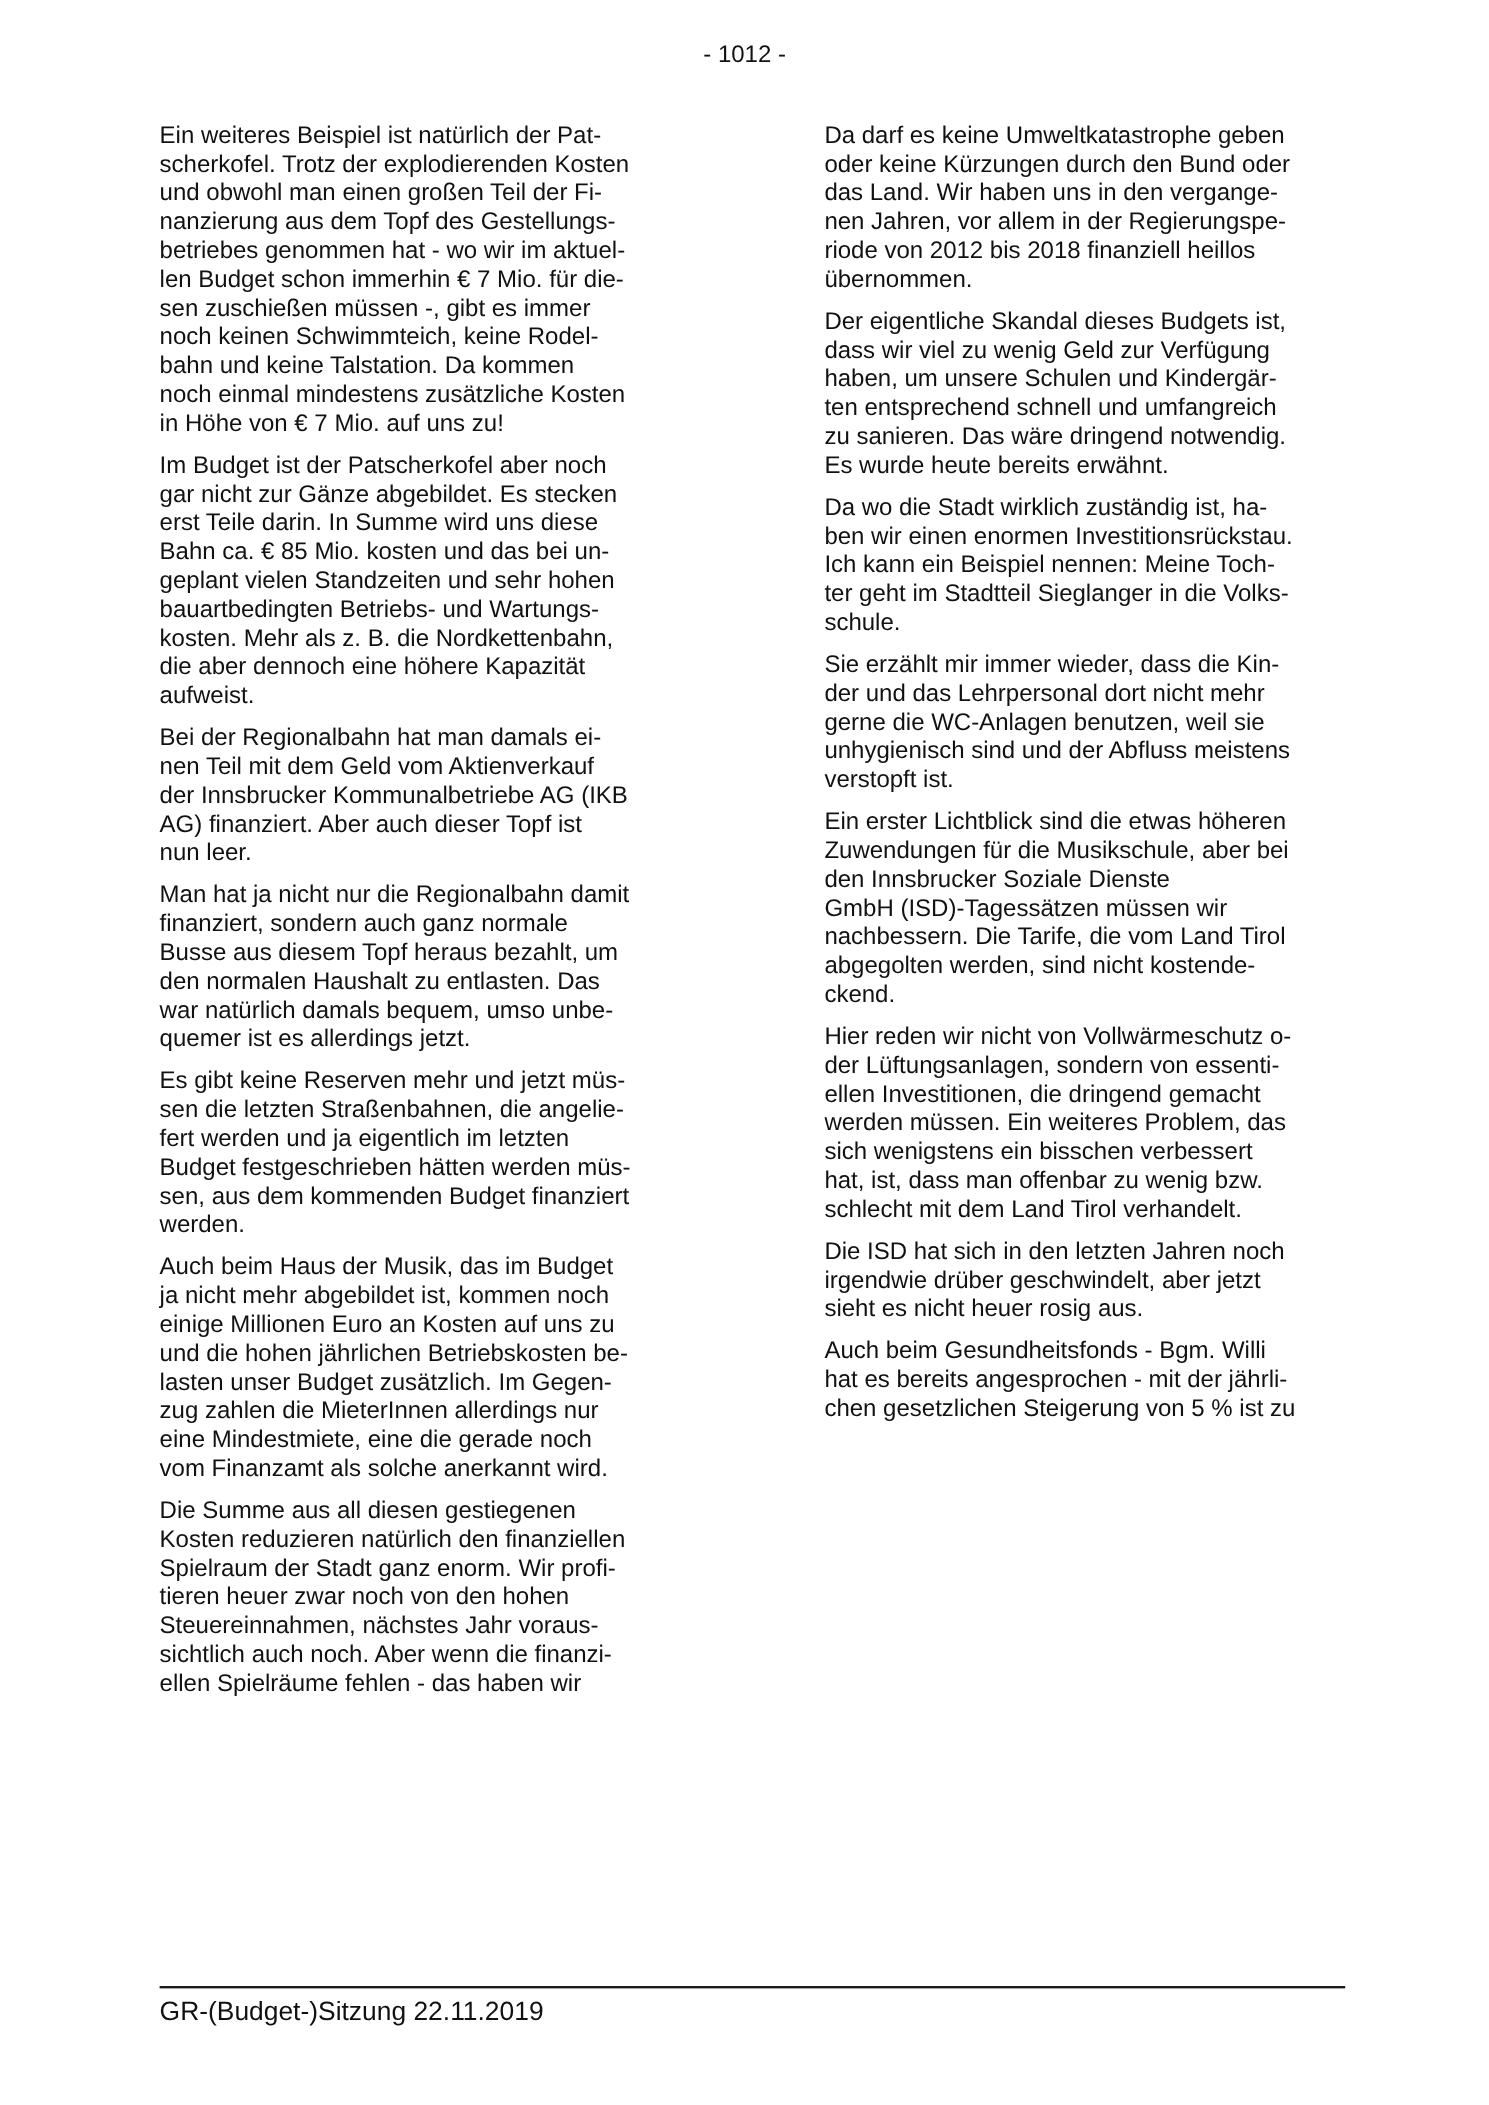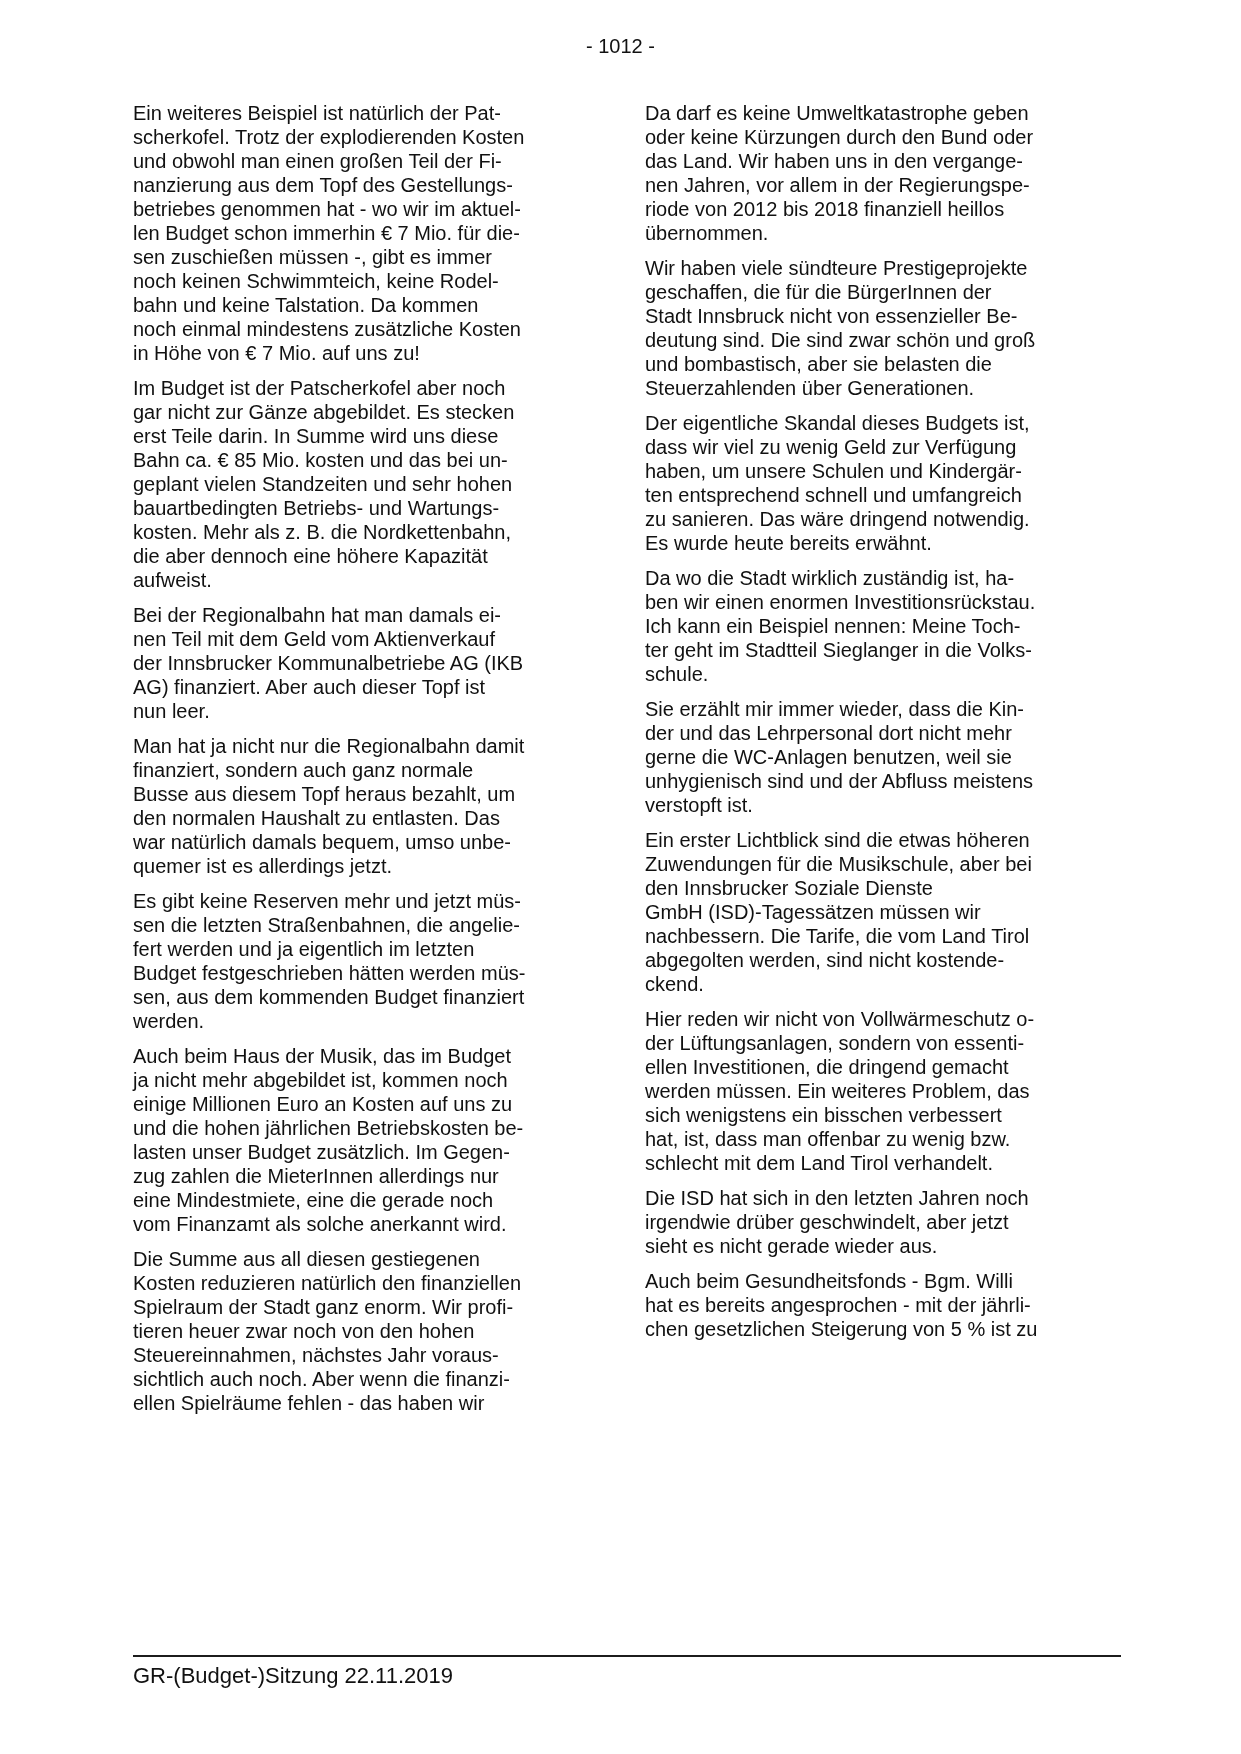--- a/index.html
+++ b/index.html
@@ -19,21 +19,21 @@
   .page-number {
     padding-top: 34px;
     text-align: center;
     font-size: 20px;
     line-height: 24px;
     color: #111111;
   }
   .content {
     margin: 43px 130px 0 133px;
     display: flex;
-    gap: 42px;
+    gap: 84px;
   }
   .column {
     flex: 0 0 auto;
   }
   .column.left  { width: 470px; }
   .column.right { width: 450px; }
   .para {
     margin: 0 0 11px 0;
     font-size: 20px;
     line-height: 24px;
@@ -123,26 +123,20 @@
 ellen Spielräume fehlen - das haben wir</p>
     </div>
 
     <div class="column right">
       <p class="para">Da darf es keine Umweltkatastrophe geben
 oder keine Kürzungen durch den Bund oder
 das Land. Wir haben uns in den vergange-
 nen Jahren, vor allem in der Regierungspe-
 riode von 2012 bis 2018 finanziell heillos
 übernommen.</p>
-      <p class="para">Wir haben viele sündteure Prestigeprojekte
-geschaffen, die für die BürgerInnen der
-Stadt Innsbruck nicht von essenzieller Be-
-deutung sind. Die sind zwar schön und groß
-und bombastisch, aber sie belasten die
-Steuerzahlenden über Generationen.</p>
       <p class="para">Der eigentliche Skandal dieses Budgets ist,
 dass wir viel zu wenig Geld zur Verfügung
 haben, um unsere Schulen und Kindergär-
 ten entsprechend schnell und umfangreich
 zu sanieren. Das wäre dringend notwendig.
 Es wurde heute bereits erwähnt.</p>
       <p class="para">Da wo die Stadt wirklich zuständig ist, ha-
 ben wir einen enormen Investitionsrückstau.
 Ich kann ein Beispiel nennen: Meine Toch-
 ter geht im Stadtteil Sieglanger in die Volks-
@@ -161,21 +155,21 @@
 ckend.</p>
       <p class="para">Hier reden wir nicht von Vollwärmeschutz o-
 der Lüftungsanlagen, sondern von essenti-
 ellen Investitionen, die dringend gemacht
 werden müssen. Ein weiteres Problem, das
 sich wenigstens ein bisschen verbessert
 hat, ist, dass man offenbar zu wenig bzw.
 schlecht mit dem Land Tirol verhandelt.</p>
       <p class="para">Die ISD hat sich in den letzten Jahren noch
 irgendwie drüber geschwindelt, aber jetzt
-sieht es nicht gerade wieder aus.</p>
+sieht es nicht heuer rosig aus.</p>
       <p class="para">Auch beim Gesundheitsfonds - Bgm. Willi
 hat es bereits angesprochen - mit der jährli-
 chen gesetzlichen Steigerung von 5 % ist zu</p>
     </div>
 
   </div>
 
   <div class="footer">
     <div class="footer-rule"></div>
     <div class="footer-text">GR-(Budget-)Sitzung 22.11.2019</div>

